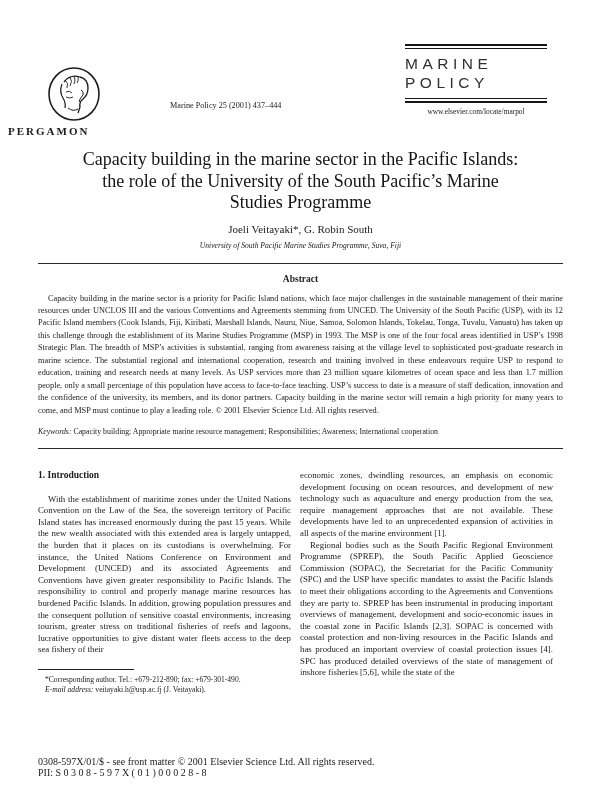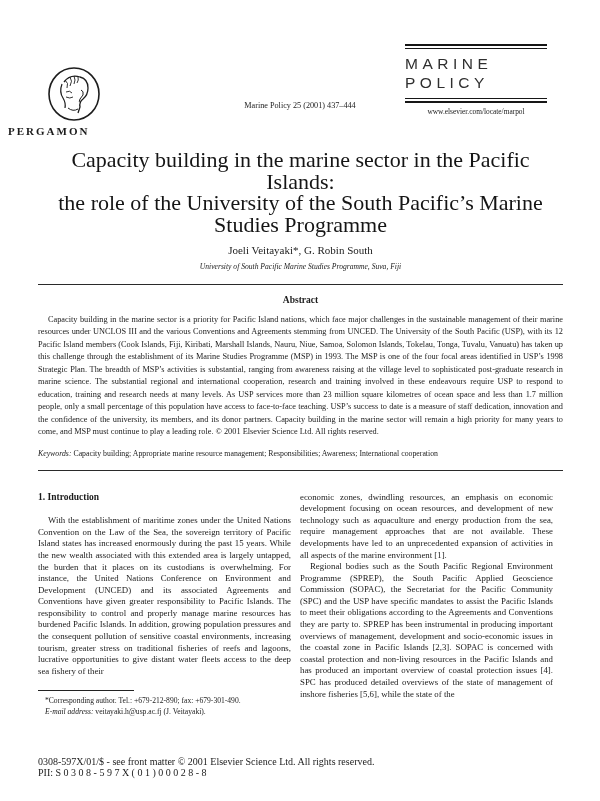--- a/index.html
+++ b/index.html
@@ -9,32 +9,32 @@
     background:#ffffff;
     color:#1b1b1b;
     font-family:"Liberation Serif", serif;
     overflow:hidden;
   }
   
   .masthead{position:relative;height:135px;}
   .logo-block{position:absolute;left:8px;top:66px;width:132px;text-align:left;}
   .logo-block svg{display:block;margin:0 auto;}
   .publisher{margin-top:2px;font-weight:bold;font-size:11px;letter-spacing:2px;}
-  .citation{position:absolute;left:170px;right:170px;top:101px;text-align:center;font-size:8.2px;color:#222;}
+  .citation{position:absolute;left:170px;right:170px;top:101px;text-align:left;font-size:8.2px;color:#222;}
   .journal-box{position:absolute;right:53px;top:44px;width:142px;}
   .rule-thick{border-top:2.5px solid #161616;}
   .rule-thin{border-top:1px solid #161616;margin-top:2px;}
   .rule-thin-b{border-top:1px solid #161616;}
   .rule-thick-b{border-top:2.5px solid #161616;margin-top:2px;}
   .jt{text-align:left;font-family:"Liberation Sans", sans-serif;font-size:15.5px;letter-spacing:4.5px;color:#2f2f2f;line-height:19px;}
   .jt-wrap{padding:5px 0 6px 0;}
   .jurl{margin-top:4px;text-align:center;font-size:7.4px;color:#222;}
   
   .content{margin:0 37px 0 38px;}
-  .title{margin-top:14px;text-align:center;font-size:22px;line-height:21.5px;color:#151515;}
+  .title{margin-top:14px;text-align:center;font-size:18px;line-height:21.5px;color:#151515;}
   .title span{display:block;}
   .authors{margin-top:9px;text-align:center;font-size:11px;}
   .affiliation{margin-top:6px;text-align:center;font-size:7.6px;font-style:italic;}
   .hrule{margin-top:13px;border-top:1px solid #2a2a2a;height:0;}
   
   .abs-heading{margin-top:10px;font-size:9.5px;font-weight:bold;text-align:center;}
   .abs-text{margin-top:9px;font-size:8.3px;line-height:12.45px;text-align:justify;text-indent:10px;}
   .keywords{margin-top:10px;font-size:7.8px;}
   .kw-label{font-style:italic;}
   .hrule2{margin-top:12px;border-top:1px solid #2a2a2a;height:0;}

